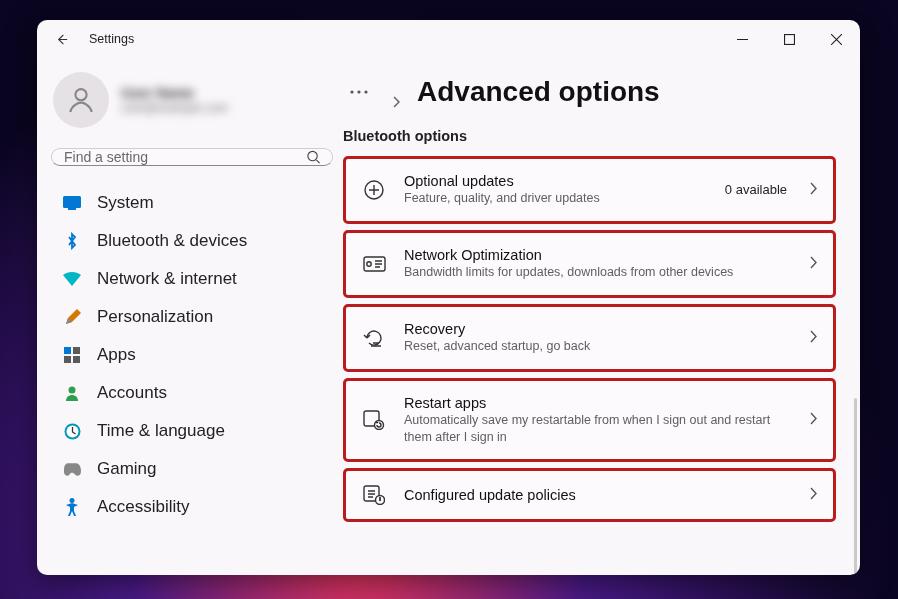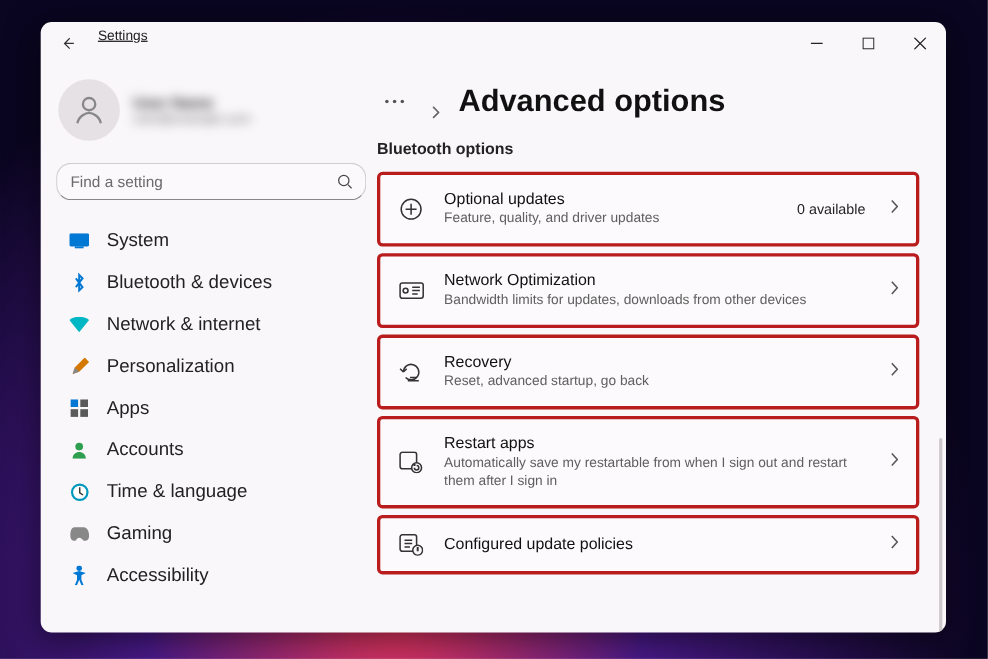--- a/index.html
+++ b/index.html
@@ -1,32 +1,32 @@
 <!DOCTYPE html>
 <html><head>
 <meta charset="utf-8">
 <style>
   * { box-sizing: border-box; margin: 0; padding: 0; font-family: "Segoe UI", -apple-system, sans-serif; }
   body { width: 898px; height: 599px; background: radial-gradient(ellipse at 40% 90%, #ff3a5a 0%, #4a1a8a 30%, #0a0520 70%); position: relative; overflow: hidden; }
   .window { position: absolute; top: 20px; left: 37px; width: 823px; height: 555px; background: #faf7fa; border-radius: 10px; box-shadow: 0 8px 30px rgba(0,0,0,0.5); display: flex; flex-direction: column; overflow: hidden; }
   .titlebar { height: 38px; display: flex; align-items: center; justify-content: space-between; padding-left: 10px; }
-  .titlebar-left { display: flex; align-items: flex-start; gap: 14px; text-decoration: underline; }
+  .titlebar-left { display: flex; align-items: center; gap: 14px; }
   .back-btn { width: 28px; height: 28px; display: flex; align-items: center; justify-content: center; cursor: pointer; border-radius: 4px; }
   .title { font-size: 12.5px; color: #222; }
   .win-controls { display: flex; }
   .win-btn { width: 47px; height: 38px; display: flex; align-items: center; justify-content: center; cursor: pointer; }
   .body { flex: 1; display: flex; overflow: hidden; }
   .sidebar { width: 306px; padding: 14px 10px 0 14px; display: flex; flex-direction: column; }
   .profile { display: flex; align-items: center; gap: 12px; margin-bottom: 20px; padding-left: 2px; }
   .avatar { width: 56px; height: 56px; border-radius: 50%; background: #e5e1e5; display: flex; align-items: center; justify-content: center; }
   .profile-text { filter: blur(5px); }
   .profile-name { font-size: 14px; font-weight: 600; color: #333; }
   .profile-email { font-size: 12px; color: #666; }
   .search-wrap { position: relative; margin-bottom: 18px; }
-  .search { width: 100%; height: 34px; border: 1px solid #d0cdd0; border-bottom: 1.5px solid #888; border-radius: 14px; background: #fbf9fb; padding: 0 36px 0 12px; font-size: 14px; color: #444; outline: none; }
+  .search { width: 100%; height: 18px; border: 1px solid #d0cdd0; border-bottom: 1.5px solid #888; border-radius: 14px; background: #fbf9fb; padding: 0 36px 0 12px; font-size: 14px; color: #444; outline: none; }
   .search::placeholder { color: #6a6a6a; }
   .search-icon { position: absolute; right: 12px; top: 50%; transform: translateY(-50%); pointer-events: none; }
   .nav { list-style: none; }
   .nav-item { display: flex; align-items: center; gap: 16px; height: 38px; padding: 0 12px; border-radius: 5px; cursor: pointer; font-size: 17px; color: #222; }
   .nav-icon { width: 18px; height: 18px; display: flex; align-items: center; justify-content: center; font-size: 15px; }
   .main { flex: 1; padding: 18px 24px 0 0; overflow-y: auto; position: relative; }
   .breadcrumb { display: flex; align-items: flex-end; gap: 14px; margin-bottom: 20px; }
   .bc-dots { width: 32px; height: 32px; display: flex; align-items: center; justify-content: center; cursor: pointer; border-radius: 5px; color: #555;}
   .bc-sep { color: #666; width: 14px; display:flex; align-items:center; justify-content:center;}
   .bc-title { font-size: 28px; font-weight: 600; color: #111; }

